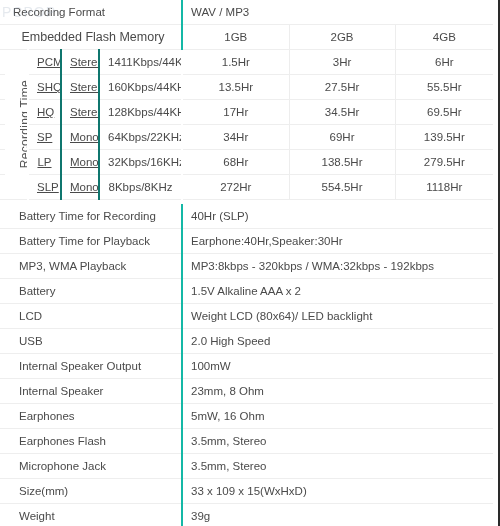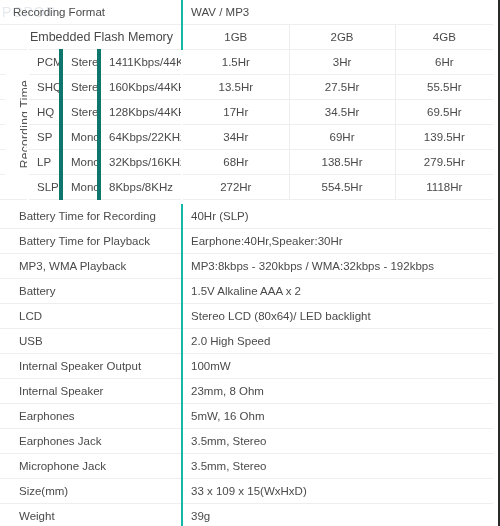--- a/index.html
+++ b/index.html
@@ -56,21 +56,21 @@
     border-bottom: 2px solid #ffffff;
     border-right: 2px solid #14b8a6;
     font-size: 12px;
   }
   td.label.indent {
     padding-left: 14px;
   }
 
   
   td.label.wide {
-    text-align: right;
+    text-align: center;
     font-size: 12.5px;
   }
 
   
   td.vlabel {
     background: #f1f1f1;
     border-right: 2px solid #ffffff;
     border-bottom: 2px solid #ffffff;
     padding: 0;
     width: 24px;
@@ -88,22 +88,23 @@
     line-height: 24px;
   }
 
   
   td.mode {
     background: #f1f1f1;
     text-align: center;
     font-size: 11px;
     color: #555555;
     border-bottom: 2px solid #ffffff;
-    border-right: 4px solid #0f766e;
+    border-right: 2px solid #0f766e;
     padding: 0 2px;
+    text-decoration: underline;
   }
   td.rate {
     background: #f1f1f1;
     text-align: center;
     font-size: 11px;
     color: #555555;
     border-bottom: 2px solid #ffffff;
     border-right: 2px solid #ffffff;
     padding: 0 3px;
   }
@@ -280,21 +281,21 @@
         <td class="value" colspan="3">MP3:8kbps - 320kbps / WMA:32kbps - 192kbps</td>
       </tr>
       <tr>
         <td class="spacer"></td>
         <td class="label indent" colspan="4">Battery</td>
         <td class="value" colspan="3">1.5V Alkaline AAA x 2</td>
       </tr>
       <tr>
         <td class="spacer"></td>
         <td class="label indent" colspan="4">LCD</td>
-        <td class="value" colspan="3">Stereo LCD (80x64)/ LED backlight</td>
+        <td class="value" colspan="3">Weight LCD (80x64)/ LED backlight</td>
       </tr>
       <tr>
         <td class="spacer"></td>
         <td class="label indent" colspan="4">USB</td>
         <td class="value" colspan="3">2.0 High Speed</td>
       </tr>
       <tr>
         <td class="spacer"></td>
         <td class="label indent" colspan="4">Internal Speaker Output</td>
         <td class="value" colspan="3">100mW</td>
@@ -304,21 +305,21 @@
         <td class="label indent" colspan="4">Internal Speaker</td>
         <td class="value" colspan="3">23mm, 8 Ohm</td>
       </tr>
       <tr>
         <td class="spacer"></td>
         <td class="label indent" colspan="4">Earphones</td>
         <td class="value" colspan="3">5mW, 16 Ohm</td>
       </tr>
       <tr>
         <td class="spacer"></td>
-        <td class="label indent" colspan="4">Earphones Jack</td>
+        <td class="label indent" colspan="4">Earphones Flash</td>
         <td class="value" colspan="3">3.5mm, Stereo</td>
       </tr>
       <tr>
         <td class="spacer"></td>
         <td class="label indent" colspan="4">Microphone Jack</td>
         <td class="value" colspan="3">3.5mm, Stereo</td>
       </tr>
       <tr>
         <td class="spacer"></td>
         <td class="label indent" colspan="4">Size(mm)</td>

